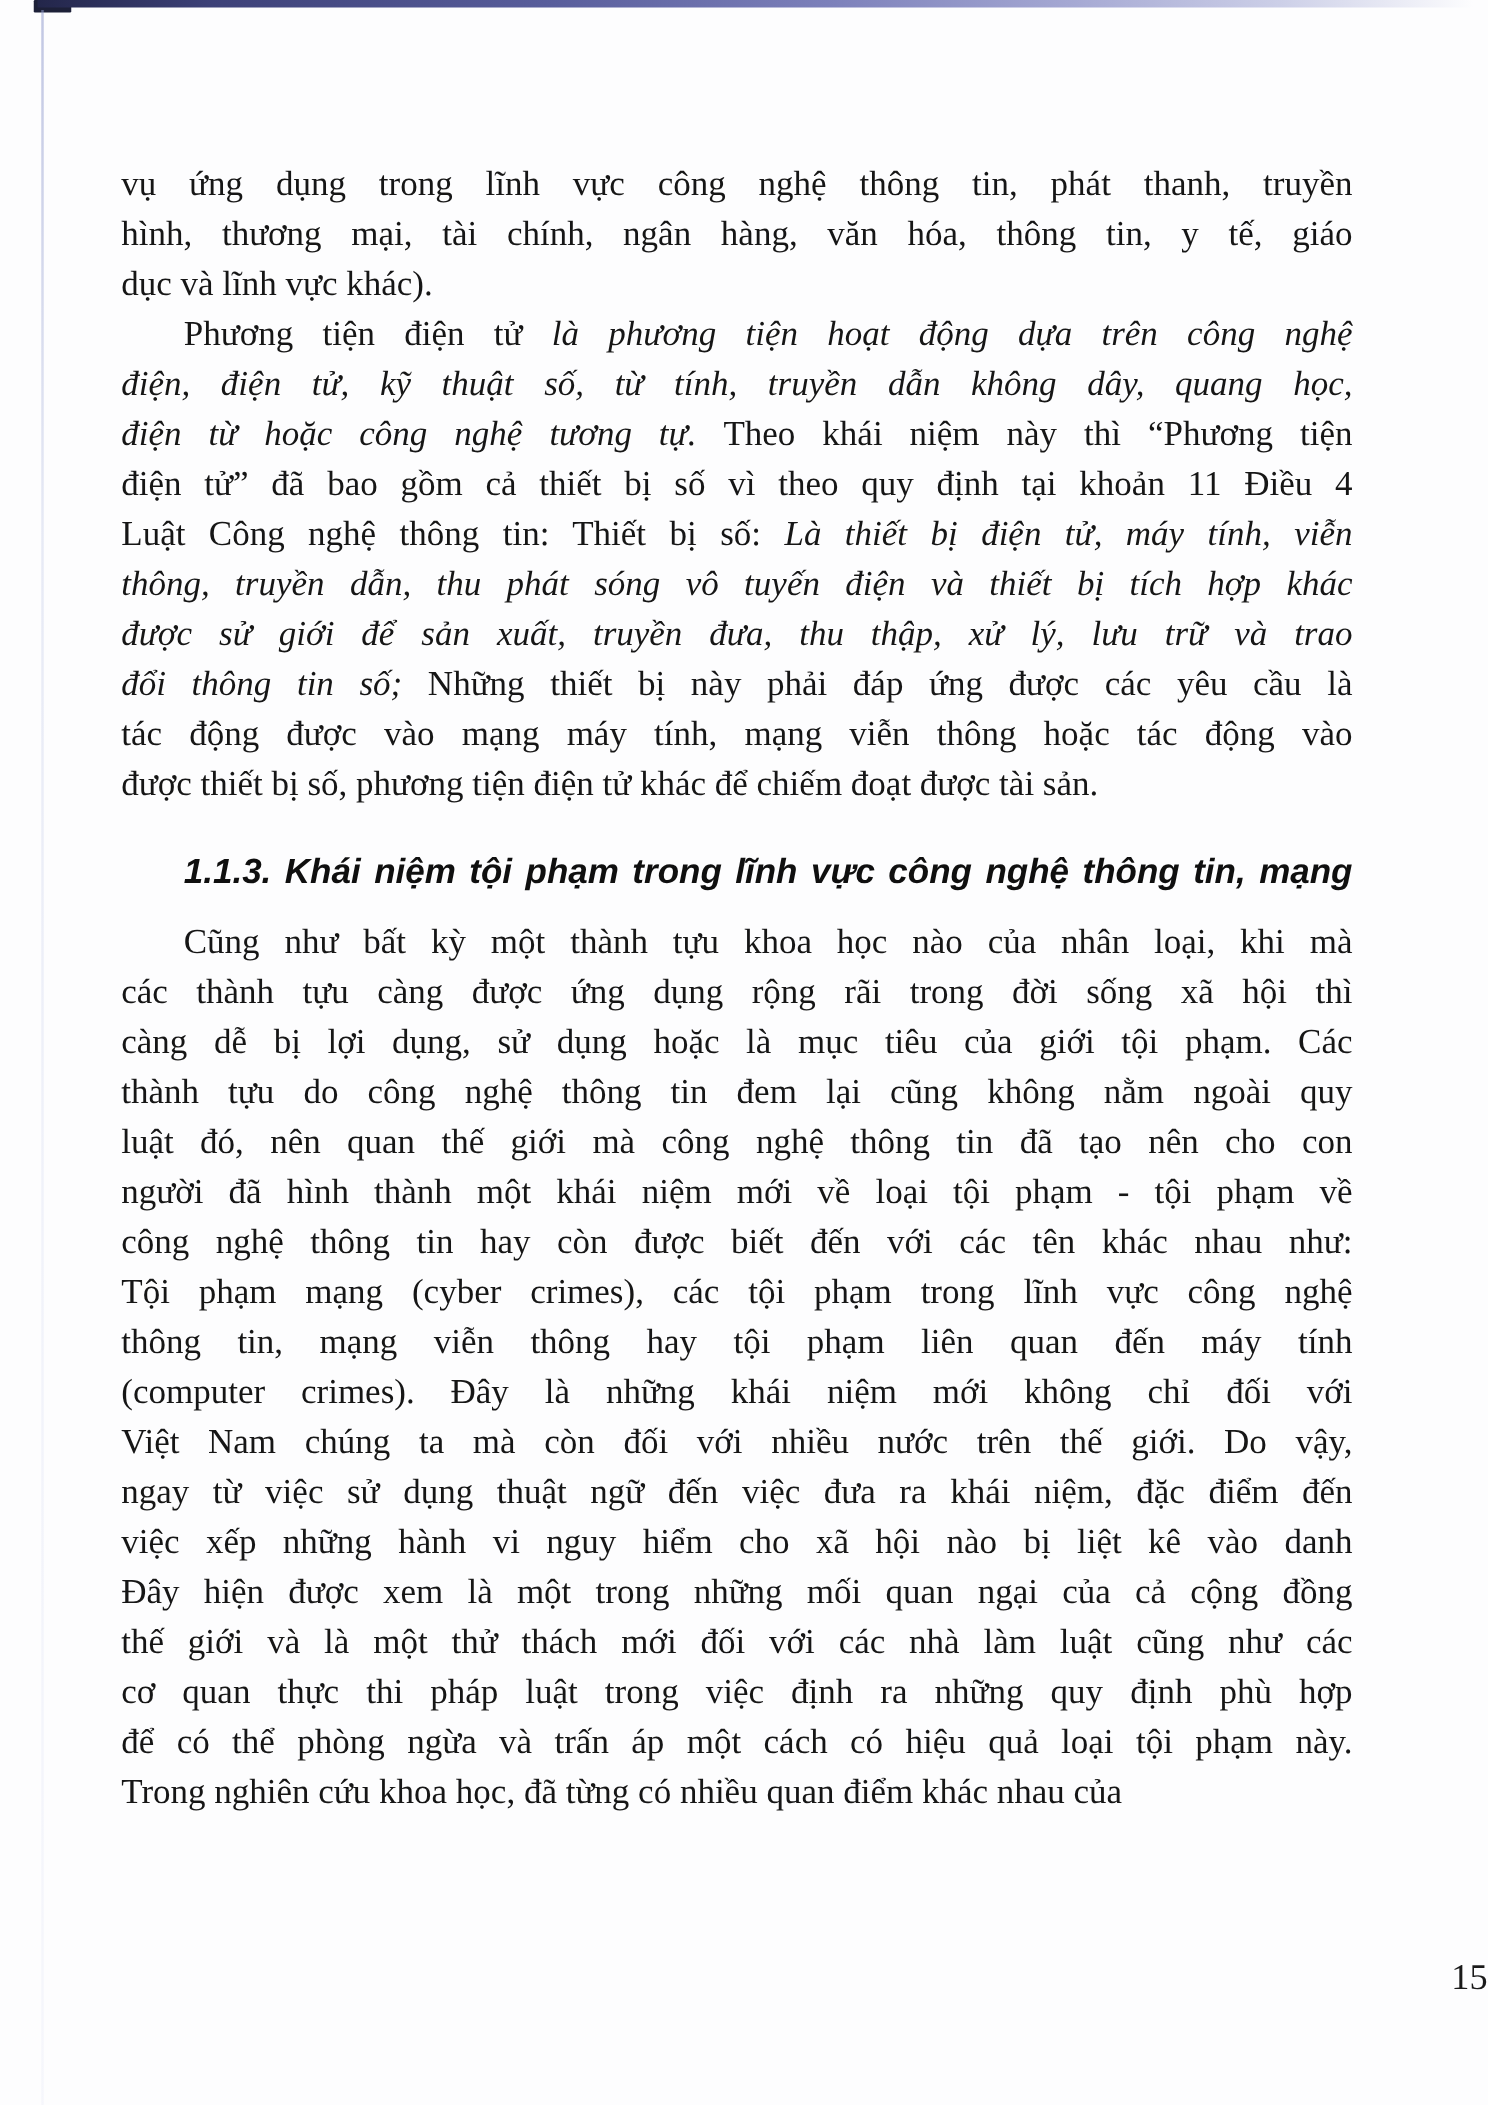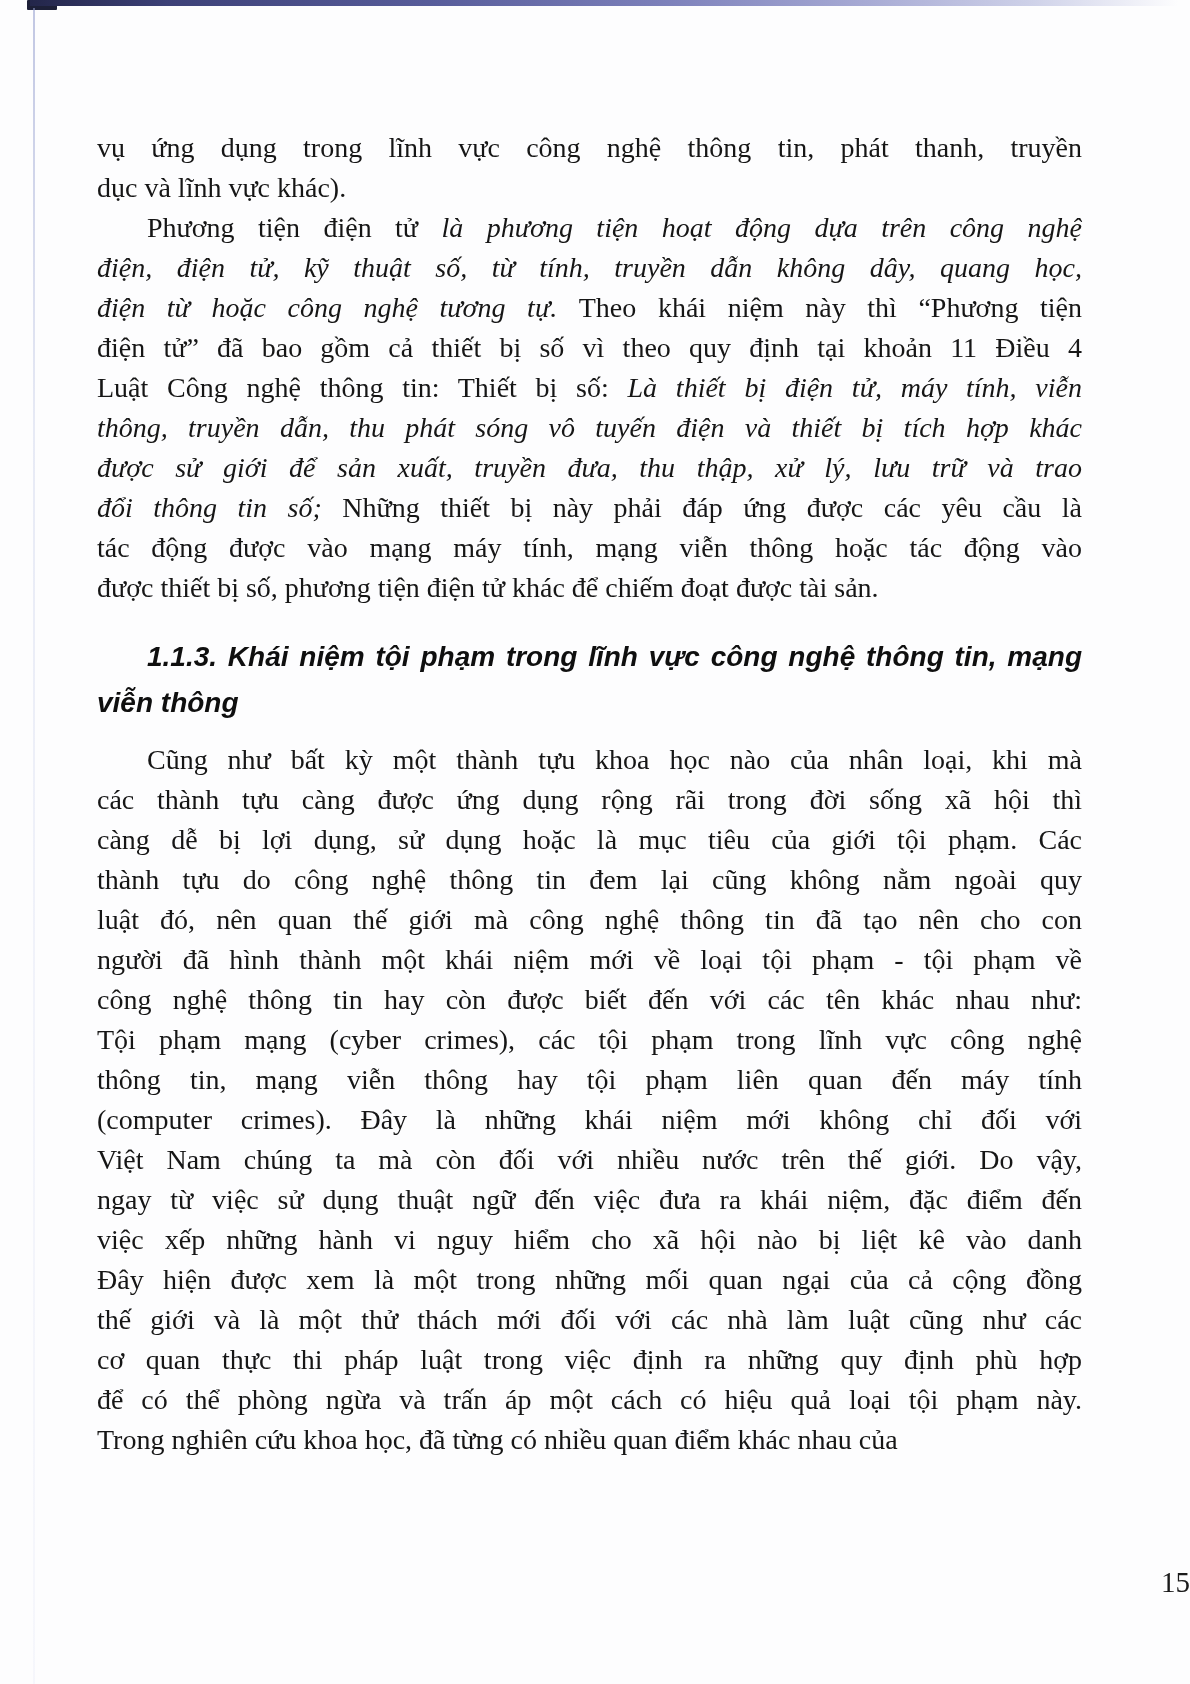--- a/index.html
+++ b/index.html
@@ -55,39 +55,39 @@
 <body>
 
 <div class="top-nub"></div>
 <div class="top-line"></div>
 <div class="left-line"></div>
 
 <main class="text-block">
 
   <section>
     <div class="line">vụ ứng dụng trong lĩnh vực công nghệ thông tin, phát thanh, truyền</div>
+    <div class="line">hình, thương mại, tài chính, ngân hàng, văn hóa, thông tin, y tế, giáo</div>
     <div class="line last">dục và lĩnh vực khác).</div>
   </section>
 
   <section>
     <div class="line indent"><span>Phương tiện điện tử </span><span class="it">là phương tiện hoạt động dựa trên công nghệ</span></div>
     <div class="line"><span class="it">điện, điện tử, kỹ thuật số, từ tính, truyền dẫn không dây, quang học,</span></div>
     <div class="line"><span class="it">điện từ hoặc công nghệ tương tự. </span><span>Theo khái niệm này thì “Phương tiện</span></div>
     <div class="line"><span>điện tử” đã bao gồm cả thiết bị số vì theo quy định tại khoản 11 Điều 4</span></div>
     <div class="line"><span>Luật Công nghệ thông tin: Thiết bị số: </span><span class="it">Là thiết bị điện tử, máy tính, viễn</span></div>
     <div class="line"><span class="it">thông, truyền dẫn, thu phát sóng vô tuyến điện và thiết bị tích hợp khác</span></div>
     <div class="line"><span class="it">được sử giới để sản xuất, truyền đưa, thu thập, xử lý, lưu trữ và trao</span></div>
     <div class="line"><span class="it">đổi thông tin số; </span><span>Những thiết bị này phải đáp ứng được các yêu cầu là</span></div>
     <div class="line"><span>tác động được vào mạng máy tính, mạng viễn thông hoặc tác động vào</span></div>
     <div class="line last"><span>được thiết bị số, phương tiện điện tử khác để chiếm đoạt được tài sản.</span></div>
   </section>
 
   <div class="heading">
     <div class="h-line indent">1.1.3. Khái niệm tội phạm trong lĩnh vực công nghệ thông tin, mạng</div>
-    <div class="h-line last">viễn thông</div>
   </div>
 
   <section>
     <div class="line indent">Cũng như bất kỳ một thành tựu khoa học nào của nhân loại, khi mà</div>
     <div class="line">các thành tựu càng được ứng dụng rộng rãi trong đời sống xã hội thì</div>
     <div class="line">càng dễ bị lợi dụng, sử dụng hoặc là mục tiêu của giới tội phạm. Các</div>
     <div class="line">thành tựu do công nghệ thông tin đem lại cũng không nằm ngoài quy</div>
     <div class="line">luật đó, nên quan thế giới mà công nghệ thông tin đã tạo nên cho con</div>
     <div class="line">người đã hình thành một khái niệm mới về loại tội phạm - tội phạm về</div>
     <div class="line">công nghệ thông tin hay còn được biết đến với các tên khác nhau như:</div>

